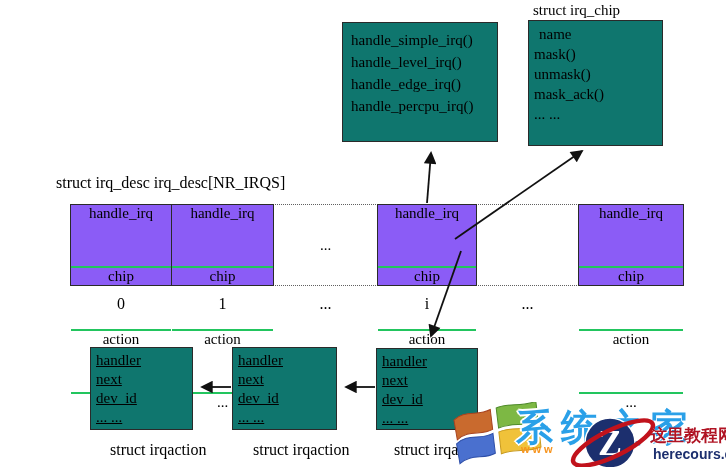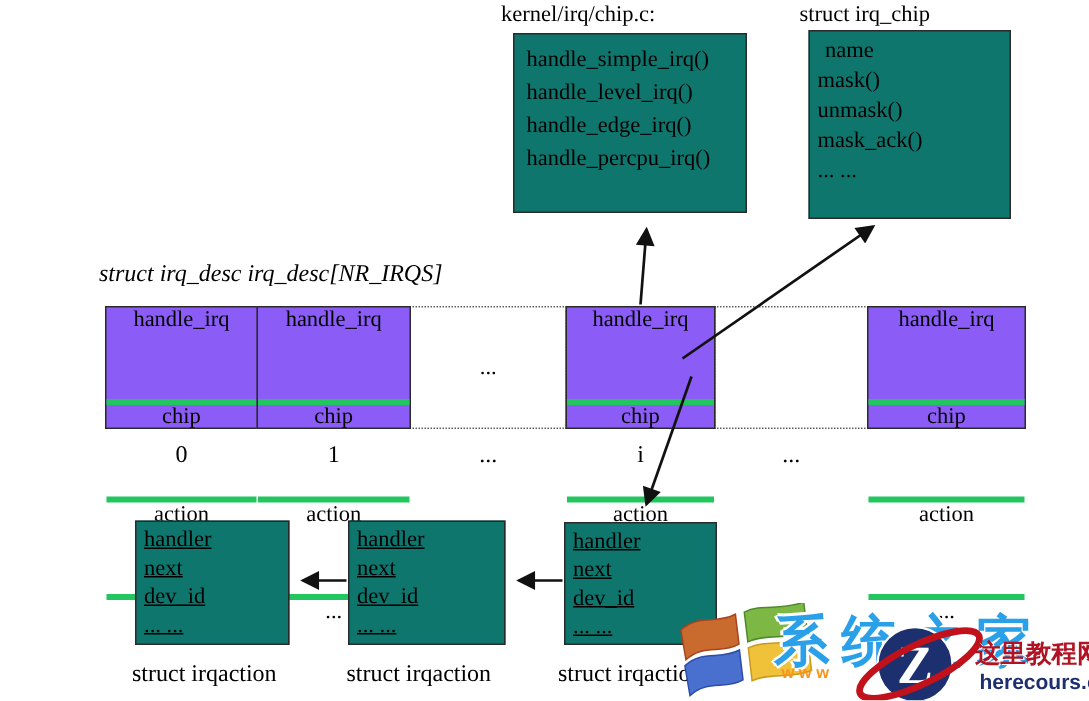--- a/index.html
+++ b/index.html
@@ -4,35 +4,35 @@
 <style>
   html,body{margin:0;padding:0;background:#fff;}
   .canvas{position:relative;width:726px;height:467px;background:#fff;overflow:hidden;
           font-family:"Liberation Serif","DejaVu Serif",serif;color:#000;}
   .lbl{position:absolute;font-size:15px;white-space:nowrap;}
   .lbl.big{font-size:16px;}
   .box{position:absolute;border:1px solid #2a2a2a;background:#0f766e;box-sizing:border-box;z-index:1;}
   .box .li{font-size:15px;white-space:nowrap;}
   .chipc-box{left:342px;top:22px;width:156px;height:120px;padding:6px 0 0 8px;}
   .chipc-box .li{line-height:22px;}
-  .chip-box{left:528px;top:20px;width:135px;height:126px;padding:3px 0 0 5px;margin-left:11px;}
+  .chip-box{left:528px;top:20px;width:135px;height:126px;padding:3px 0 0 5px;}
   .chip-box .li{line-height:20px;}
   .chip-box .li.indent{padding-left:5px;}
   
   .col{position:absolute;top:204px;height:82px;border:1px solid #2a2a2a;background:#8b5cf6;
        display:flex;flex-direction:column;box-sizing:border-box;z-index:1;gap:44px;}
   .col .cell{flex:1;display:flex;align-items:center;justify-content:center;font-size:15px;}
-  .col .cell + .cell{border-top:4px solid #22c55e;}
+  .col .cell + .cell{border-top:2px solid #22c55e;}
   .gap{position:absolute;top:204px;height:82px;border:1px dotted #606060;background:#fff;
        display:flex;align-items:center;justify-content:center;font-size:15px;box-sizing:border-box;z-index:0;}
   .idx{position:absolute;top:295px;height:20px;font-size:16px;text-align:center;}
   
   .act-box{padding:3px 0 0 5px;text-decoration:underline;}
   .act-box .li{line-height:19px;}
-  .cap{position:absolute;top:441px;font-size:16px;white-space:nowrap;}
+  .cap{position:absolute;top:441px;font-size:16px;white-space:nowrap;margin-left:22px;}
   
   .arrows{position:absolute;left:0;top:0;z-index:5;pointer-events:none;}
   
   .wm{position:absolute;left:0;top:0;width:726px;height:467px;z-index:10;pointer-events:none;}
   .wm-flag{position:absolute;left:449px;top:402px;}
   .wm-site{position:absolute;left:516px;top:403px;font-size:37px;font-weight:bold;letter-spacing:8px;
            font-family:"Liberation Sans","DejaVu Sans",sans-serif;color:var(--wm-blue,#2aa0e8);
            text-shadow:-2px 0 0 #fff,2px 0 0 #fff,0 -2px 0 #fff,0 2px 0 #fff,-1px -1px 0 #fff,1px 1px 0 #fff;
            white-space:nowrap;}
   .wm-www{position:absolute;left:521px;top:443px;font-size:11px;font-weight:bold;letter-spacing:3px;
@@ -42,38 +42,37 @@
             font-family:"Liberation Sans",sans-serif;color:var(--wm-red,#b01323);
             text-shadow:1px 1px 0 #fff;white-space:nowrap;}
   .wm-url{position:absolute;left:653px;top:446px;font-size:14px;font-weight:bold;
           font-family:"Liberation Sans",sans-serif;color:var(--wm-navy,#1c2f6e);white-space:nowrap;}
 </style>
 </head>
 <body>
 
 <div class="canvas">
 
-  <div class="lbl" style="left:334px;top:2px;">kernel/irq/chip.c:</div>
   <div class="box chipc-box">
     <div class="li">handle_simple_irq()</div>
     <div class="li">handle_level_irq()</div>
     <div class="li">handle_edge_irq()</div>
     <div class="li">handle_percpu_irq()</div>
   </div>
 
   <div class="lbl" style="left:533px;top:2px;">struct irq_chip</div>
   <div class="box chip-box">
     <div class="li indent">name</div>
     <div class="li">mask()</div>
     <div class="li">unmask()</div>
     <div class="li">mask_ack()</div>
     <div class="li">... ...</div>
   </div>
 
-  <div class="lbl big" style="left:66px;top:174px;font-style:italic;">struct irq_desc irq_desc[NR_IRQS]</div>
+  <div class="lbl big" style="left:56px;top:174px;">struct irq_desc irq_desc[NR_IRQS]</div>
 
   <div class="col" style="left:70px;width:102px;">
     <div class="cell">handle_irq</div>
     <div class="cell">chip</div>
     <div class="cell">action</div>
     <div class="cell">...</div>
   </div>
   <div class="col" style="left:171px;width:103px;">
     <div class="cell">handle_irq</div>
     <div class="cell">chip</div>

